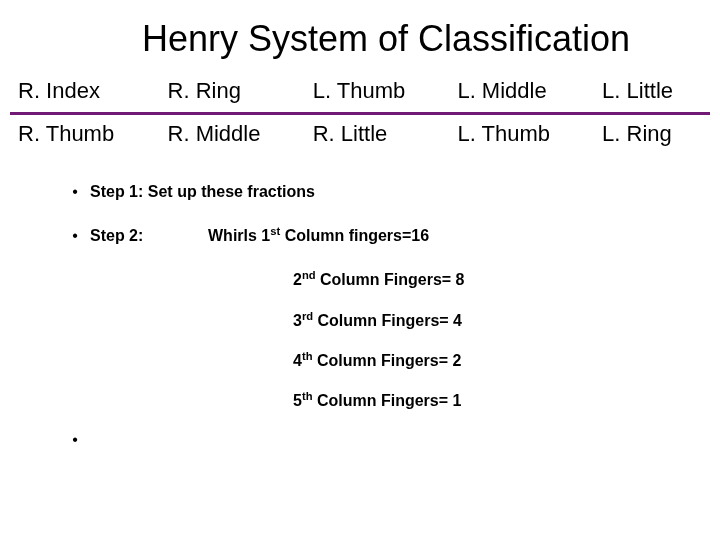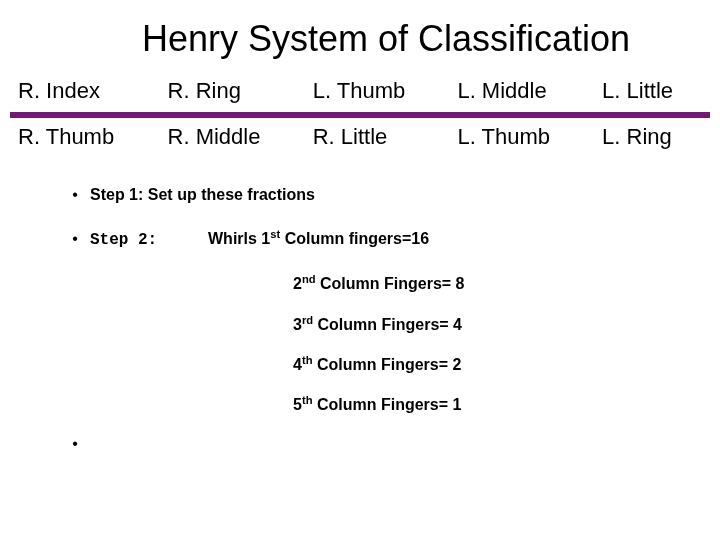--- a/index.html
+++ b/index.html
@@ -21,40 +21,39 @@
     width: 700px;
     margin-left: 10px;
     border-collapse: collapse;
   }
   .finger-table td {
     font-size: 22px;
     padding: 6px 8px 8px 8px;
     white-space: nowrap;
   }
   .finger-table tr.top-row td {
-    border-bottom: 6px solid #701a75;
+    border-bottom: 3px solid #701a75;
   }
   .steps {
     margin: 28px 0 0 60px;
   }
   .bullet-row {
     display: flex;
     align-items: baseline;
     font-size: 16px;
     font-weight: 600;
     margin-bottom: 24px;
   }
   .bullet-dot {
     width: 30px;
     text-align: center;
     font-weight: 400;
   }
   .step-label {
     min-width: 118px;
-    font-family: Liberation Mono, monospace;
   }
   .column-lines {
     margin-left: 225px;
   }
   .column-lines .line {
     font-size: 16px;
     font-weight: 600;
     margin-bottom: 20px;
     margin-left: 8px;
   }

